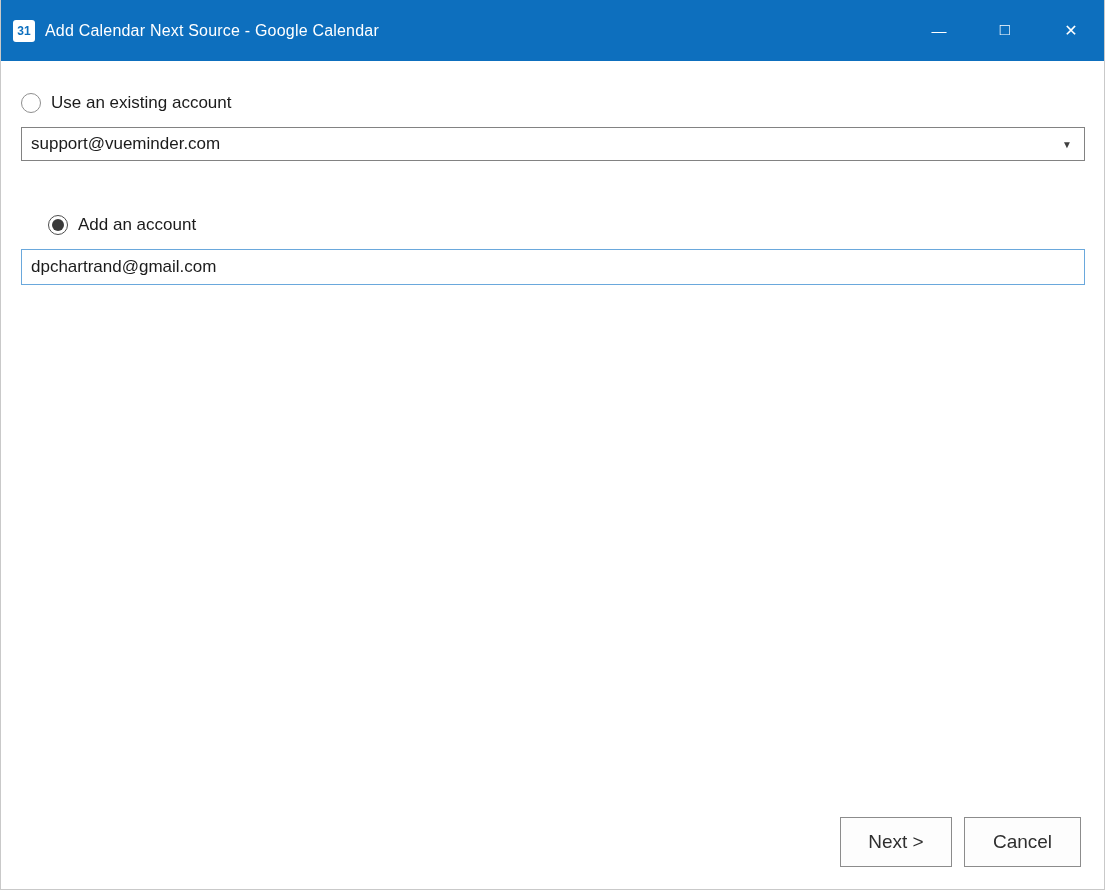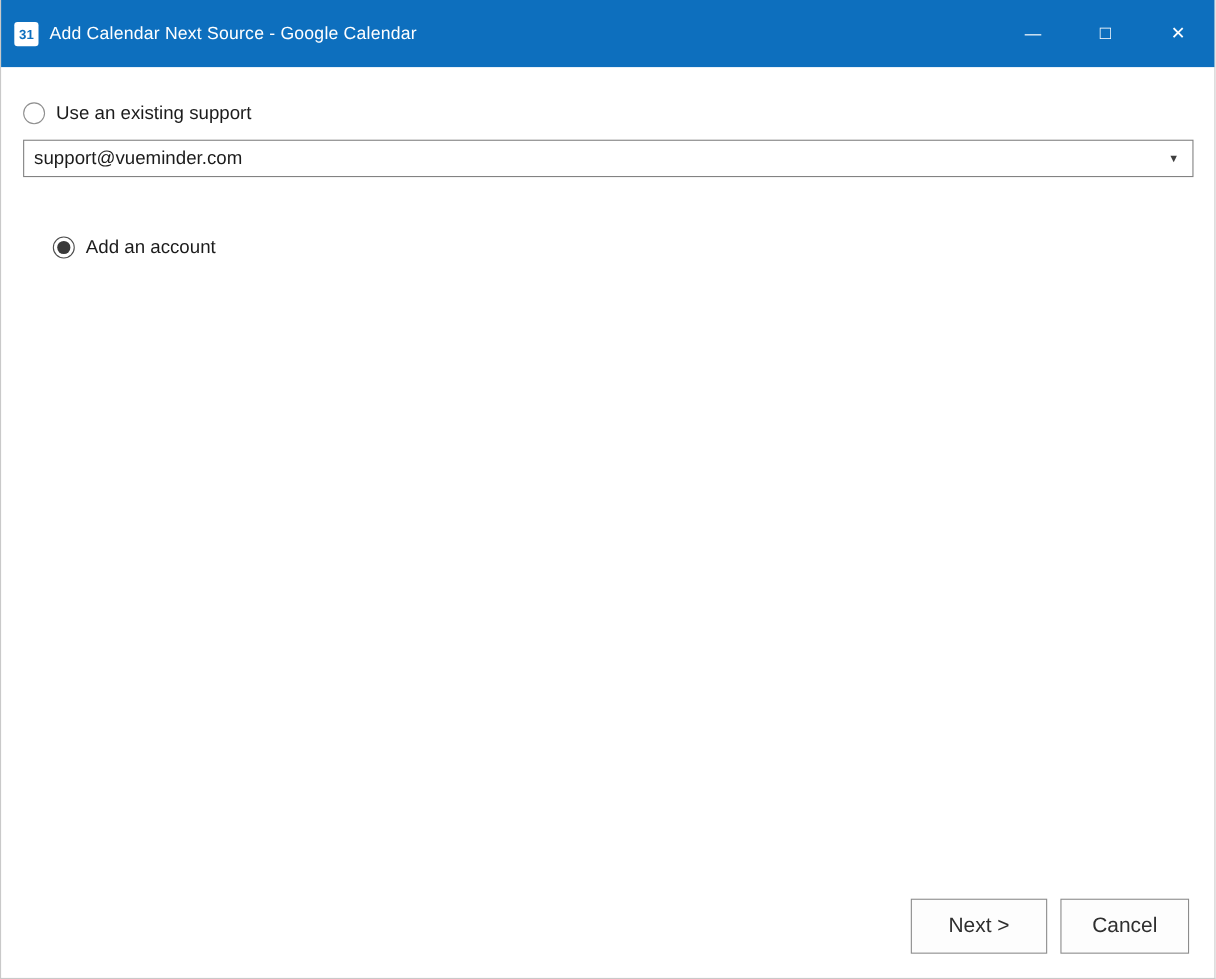--- a/index.html
+++ b/index.html
@@ -142,21 +142,21 @@
     background: #fdfdfd;
     border: 1px solid var(--button-border, #8c8c8c);
     font-family: "Liberation Sans", sans-serif;
     font-size: 19px;
     color: #2f2f2f;
     display: flex;
     align-items: center;
     justify-content: center;
     cursor: default;
   }
-  .btn.next { width: 124px; }
+  .btn.next { width: 112px; }
   .btn.cancel { width: 117px; }
 </style>
 </head>
 <body>
 
 <div class="window">
 
   <div class="titlebar">
     <div class="app-icon">
       <span>31</span>
@@ -172,33 +172,34 @@
       <button class="caption-btn close">
         <span class="glyph">✕</span>
       </button>
     </div>
   </div>
 
   <div class="content">
 
     <div class="radio-row first">
       <span class="radio"></span>
-      <span class="radio-label">Use an existing support</span>
+      <span class="radio-label">Use an existing account</span>
     </div>
 
     <div class="combobox">
       <span class="combo-value">support@vueminder.com</span>
       <span class="combo-arrow">▼</span>
     </div>
 
     <div class="radio-row second">
       <span class="radio selected"></span>
       <span class="radio-label">Add an account</span>
     </div>
 
+    <input class="textbox" type="text" value="dpchartrand@gmail.com" style="">
 
   </div>
 
   <div class="button-row">
     <button class="btn next">Next &gt;</button>
     <button class="btn cancel">Cancel</button>
   </div>
 
 </div>
 

